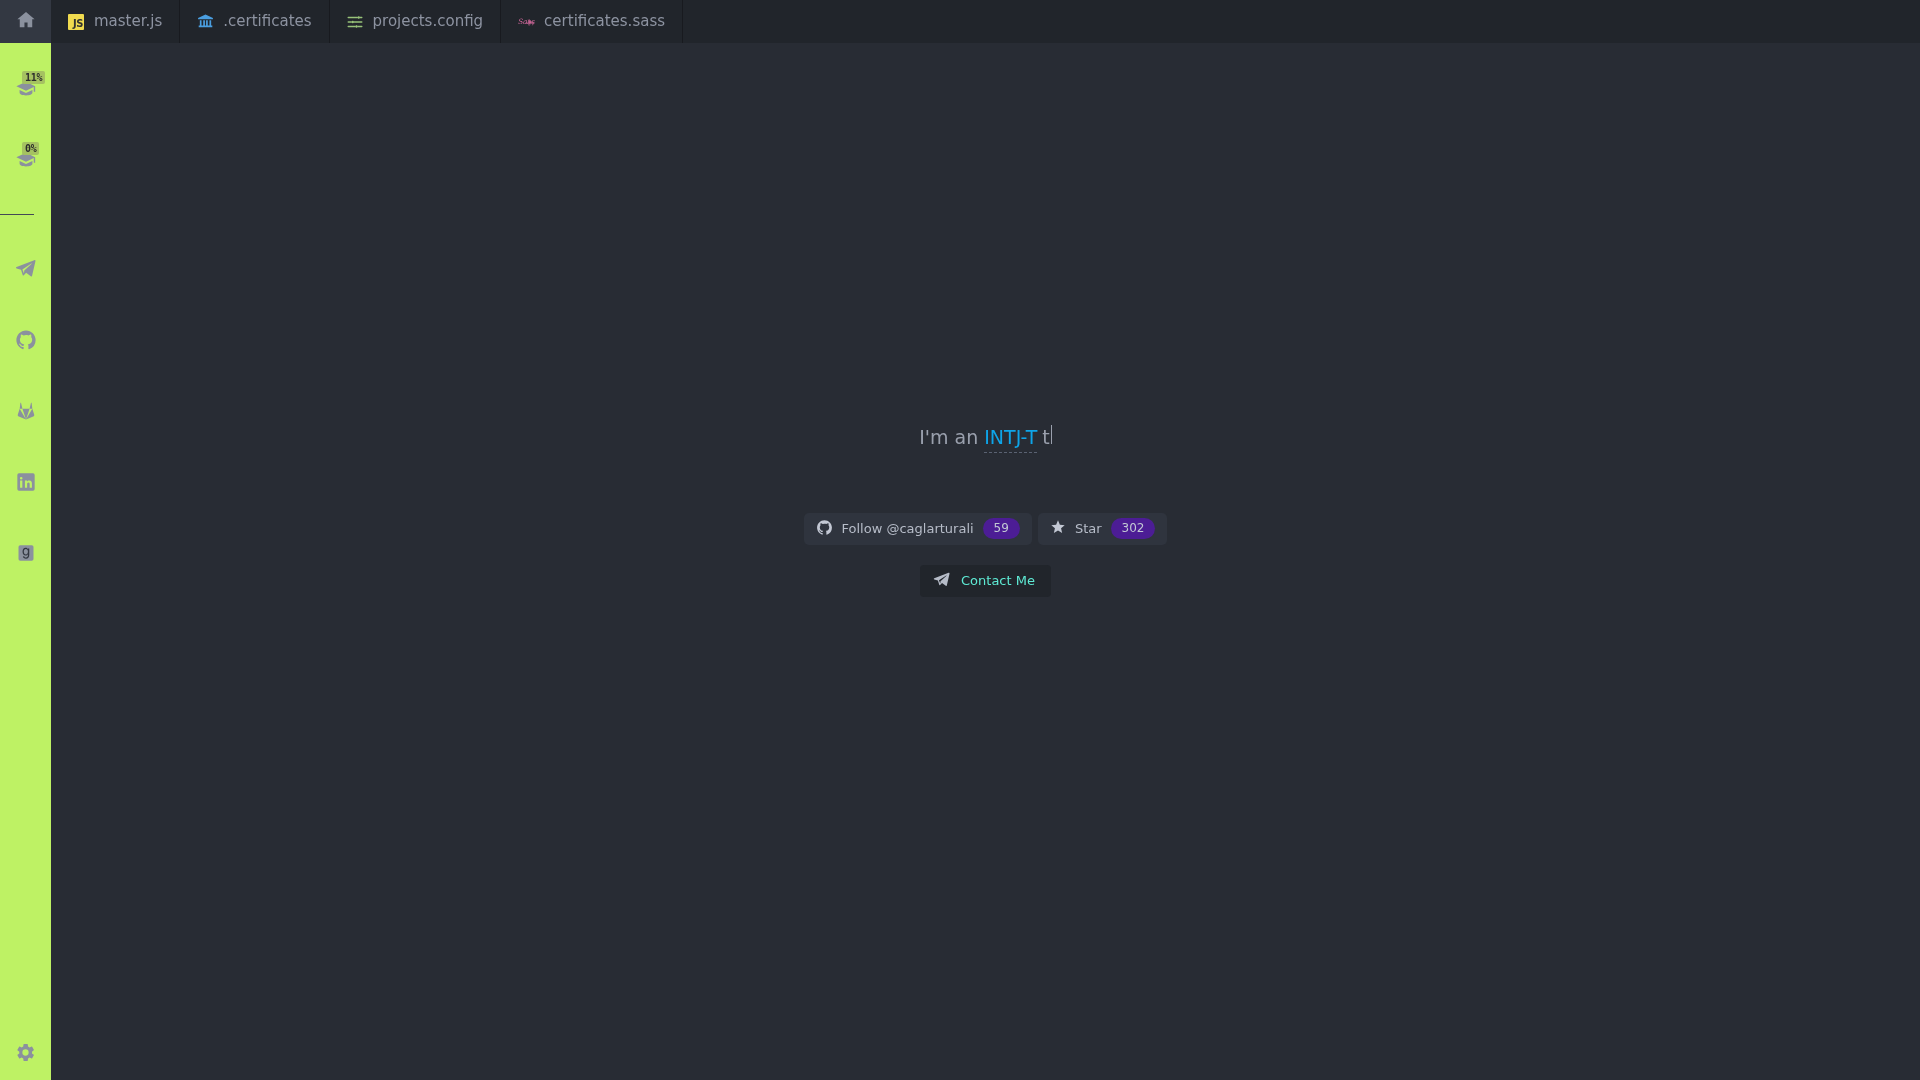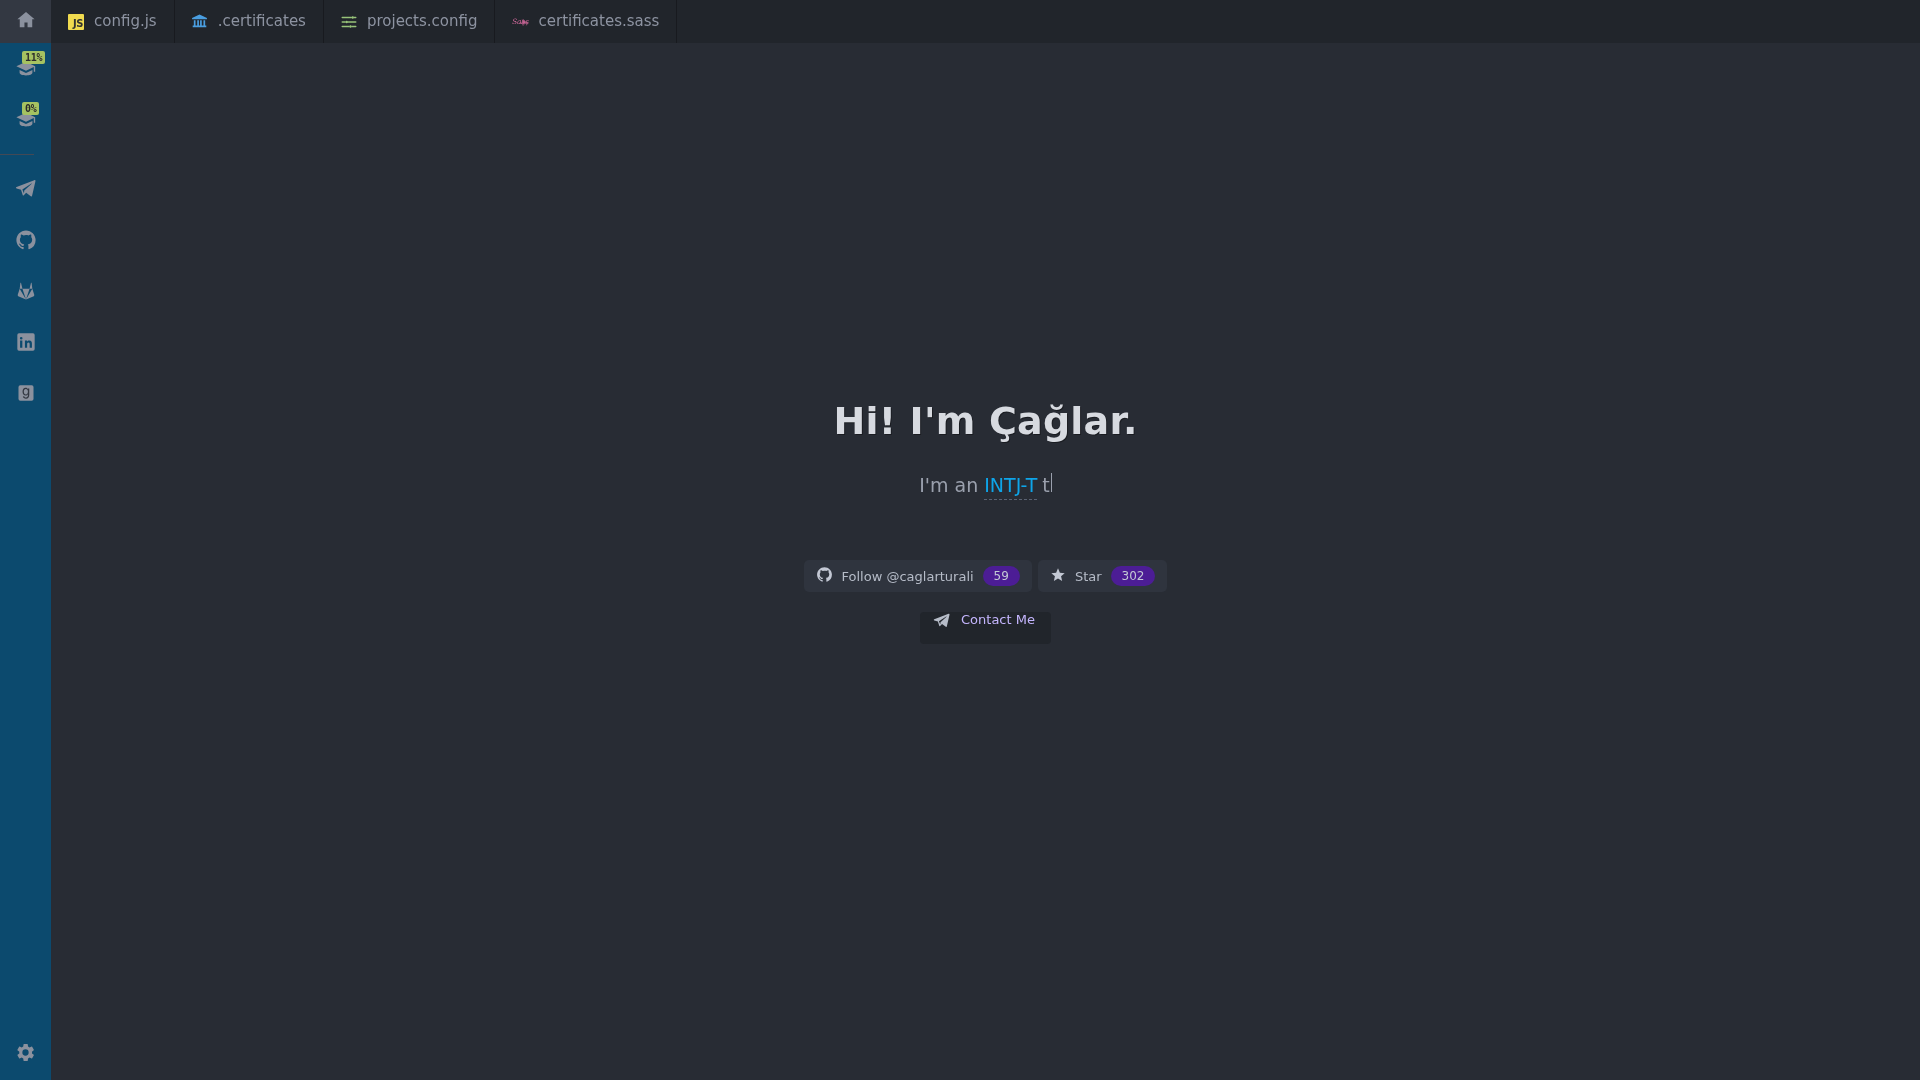--- a/index.html
+++ b/index.html
@@ -25,26 +25,27 @@
   .body-row {
     display: flex;
     flex: 1 1 auto;
     min-height: 0;
   }
 
   
   .activity-bar {
     width: 51px;
     flex: 0 0 51px;
-    background: #0c4a6e;
+    background: #bef264;
     display: flex;
     flex-direction: column;
     align-items: flex-start;
     position: relative;
     z-index: 5;
+    gap: 20px;
   }
 
   .act-home {
     width: 51px;
     height: 43px;
     display: flex;
     align-items: center;
     justify-content: center;
     background: #333842;
   }
@@ -236,26 +237,27 @@
     border-radius: 11px;
     padding: 3px 11px;
     font-size: 12px;
     color: #c2c8d4;
     line-height: 1.2;
   }
 
   .contact-btn {
     margin-top: 20px;
     display: flex;
+    align-items: center;
     gap: 11px;
     height: 32px;
     padding: 0 16px 0 13px;
     background: #21252b;
     border-radius: 4px;
-    color: #c4b5fd;
+    color: #5eead4;
     font-size: 13px;
     cursor: pointer;
   }
 
   
   .status-bar {
     height: 27px;
     flex: 0 0 27px;
     background: #21252b;
     display: flex;
@@ -370,21 +372,21 @@
     </div>
 
     <div class="right-pane">
 
       <div class="tab-bar">
 
         <div class="tab">
           <span class="tab-icon">
             <span class="js-badge">JS</span>
           </span>
-          <span class="tab-label">config.js</span>
+          <span class="tab-label">master.js</span>
         </div>
 
         <div class="tab">
           <span class="tab-icon">
             <svg width="17" height="17" viewBox="0 0 24 24">
                 <path fill="#4a9ee0" d="M12 2 1.5 7.2v1.6h21V7.2L12 2zM4 10.4v7.4H2.4v2.2h19.2v-2.2H20v-7.4h-2.4v7.4h-2.4v-7.4h-2.4v7.4h-1.6v-7.4H8.8v7.4H6.4v-7.4H4z"></path>
               </svg>
           </span>
           <span class="tab-label">.certificates</span>
         </div>
@@ -411,21 +413,20 @@
             </svg>
           </span>
           <span class="tab-label">certificates.sass</span>
         </div>
       </div>
 
       <div class="editor">
 
         <div class="hero">
 
-          <div class="hero-title">Hi! I'm Çağlar.</div>
 
           <div class="hero-sub">
             <span class="pre">I'm an</span>
             <span class="typed">INTJ-T</span>
             <span class="typed-tail">t</span>
             <span class="caret"></span>
           </div>
 
           <div class="gh-row">
 

